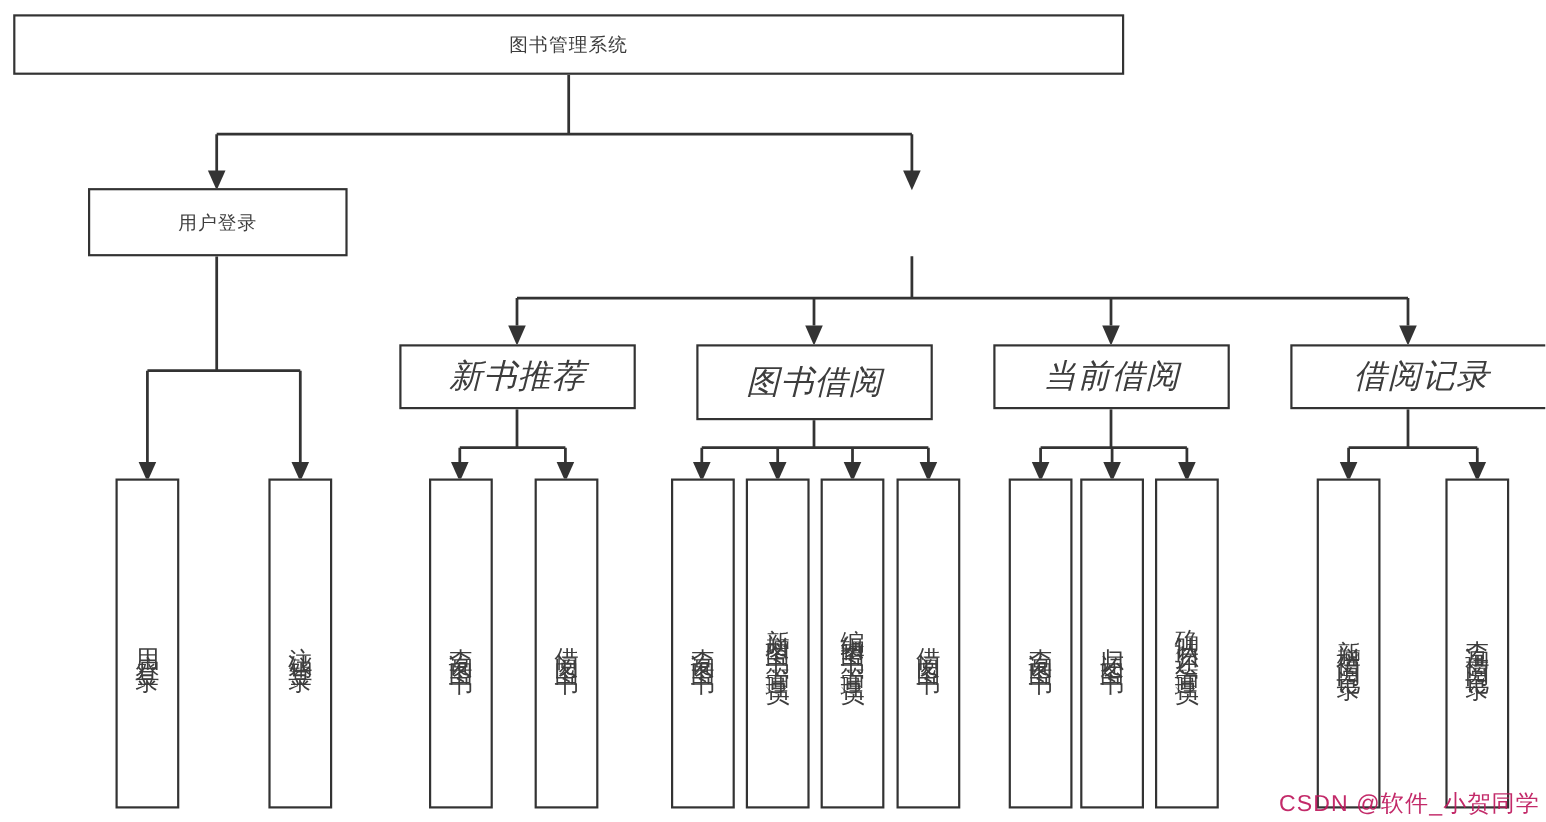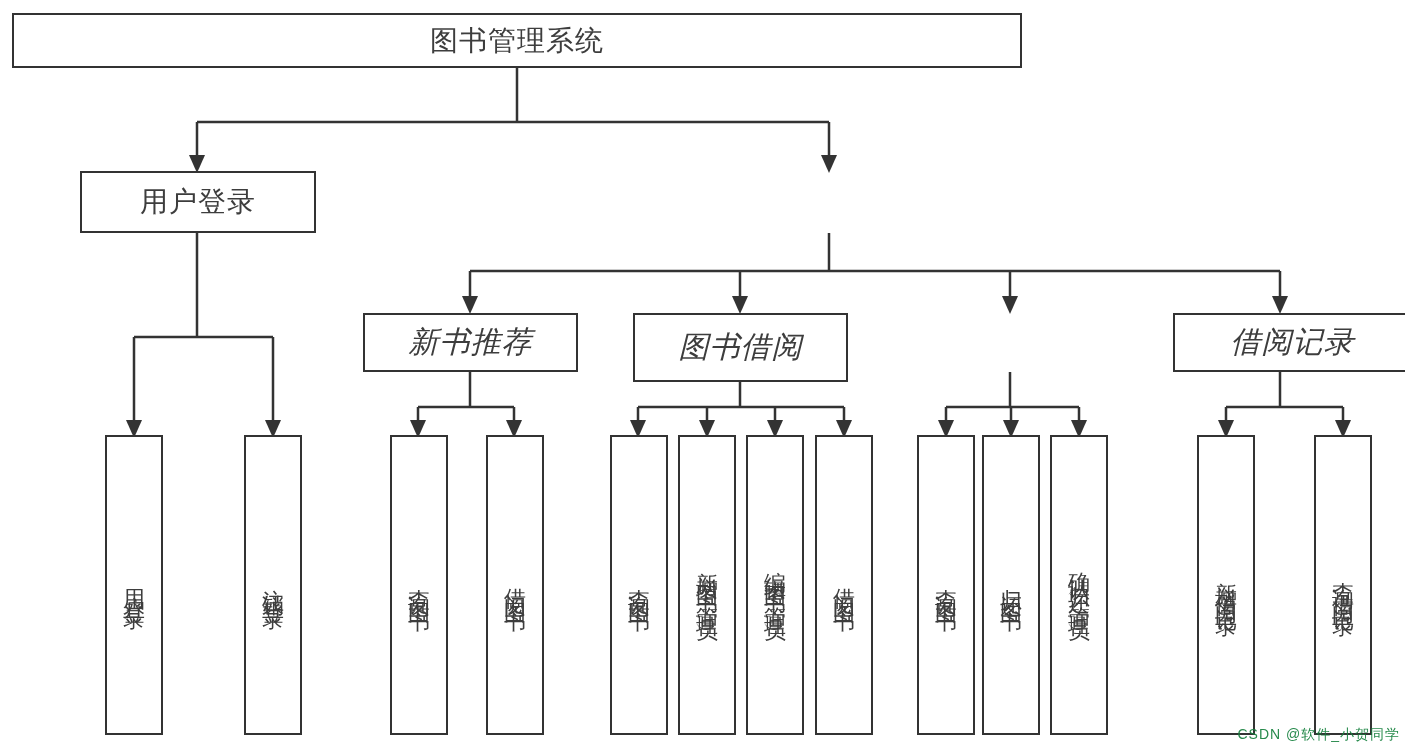--- a/index.html
+++ b/index.html
@@ -7,31 +7,31 @@
     position:relative; width:1405px; height:747px; background:#ffffff;
     font-family:"Liberation Sans","DejaVu Sans",sans-serif;
     color:#3d3d3d; overflow:hidden;
   }
   svg.wires { position:absolute; left:0; top:0; z-index:1; }
   .box {
     position:absolute; box-sizing:border-box; background:#ffffff;
     border:2.5px solid #333333; display:flex; align-items:center; justify-content:center;
     z-index:2;
   }
-  .hbox span { font-size:28px; letter-spacing:1px; white-space:nowrap; }
+  .hbox span { font-size:17px; letter-spacing:1px; white-space:nowrap; }
   .l3 span { font-size:30px;font-style:italic; }
   .vbox { top:435px; width:58px; height:300px; }
   .vtext {
     writing-mode:vertical-rl; text-orientation:mixed;
     font-size:22px; letter-spacing:7px; line-height:1;
     white-space:nowrap;
   }
   .watermark {
     position:absolute; right:5px; bottom:3px; z-index:3;
-    font-size:14px; color:#15803d; opacity:0.92; letter-spacing:1px;
+    font-size:21px; color:#be185d; opacity:0.92; letter-spacing:1px;
     white-space:nowrap;
   }
 </style>
 </head>
 <body>
 
 <div class="stage">
 
   <svg class="wires" width="1405" height="747" viewBox="0 0 1405 747">
     <g stroke="#333333" stroke-width="2.5" fill="none">
@@ -80,20 +80,23 @@
   <div class="box hbox" style="left:80px;top:171px;width:236px;height:62px">
     <span>用户登录</span>
   </div>
 
   <div class="box hbox l3" style="left:363px;top:313px;width:215px;height:59px">
     <span>新书推荐</span>
   </div>
   <div class="box hbox l3" style="left:633px;top:313px;width:215px;height:69px">
     <span>图书借阅</span>
   </div>
+  <div class="box hbox l3" style="left:903px;top:313px;width:215px;height:59px">
+    <span>当前借阅</span>
+  </div>
   <div class="box hbox l3" style="left:1173px;top:313px;width:239px;height:59px">
     <span>借阅记录</span>
   </div>
 
   <div class="box vbox" style="left:105px">
     <span class="vtext">用户登录</span>
   </div>
   <div class="box vbox" style="left:244px">
     <span class="vtext">注销登录</span>
   </div>

